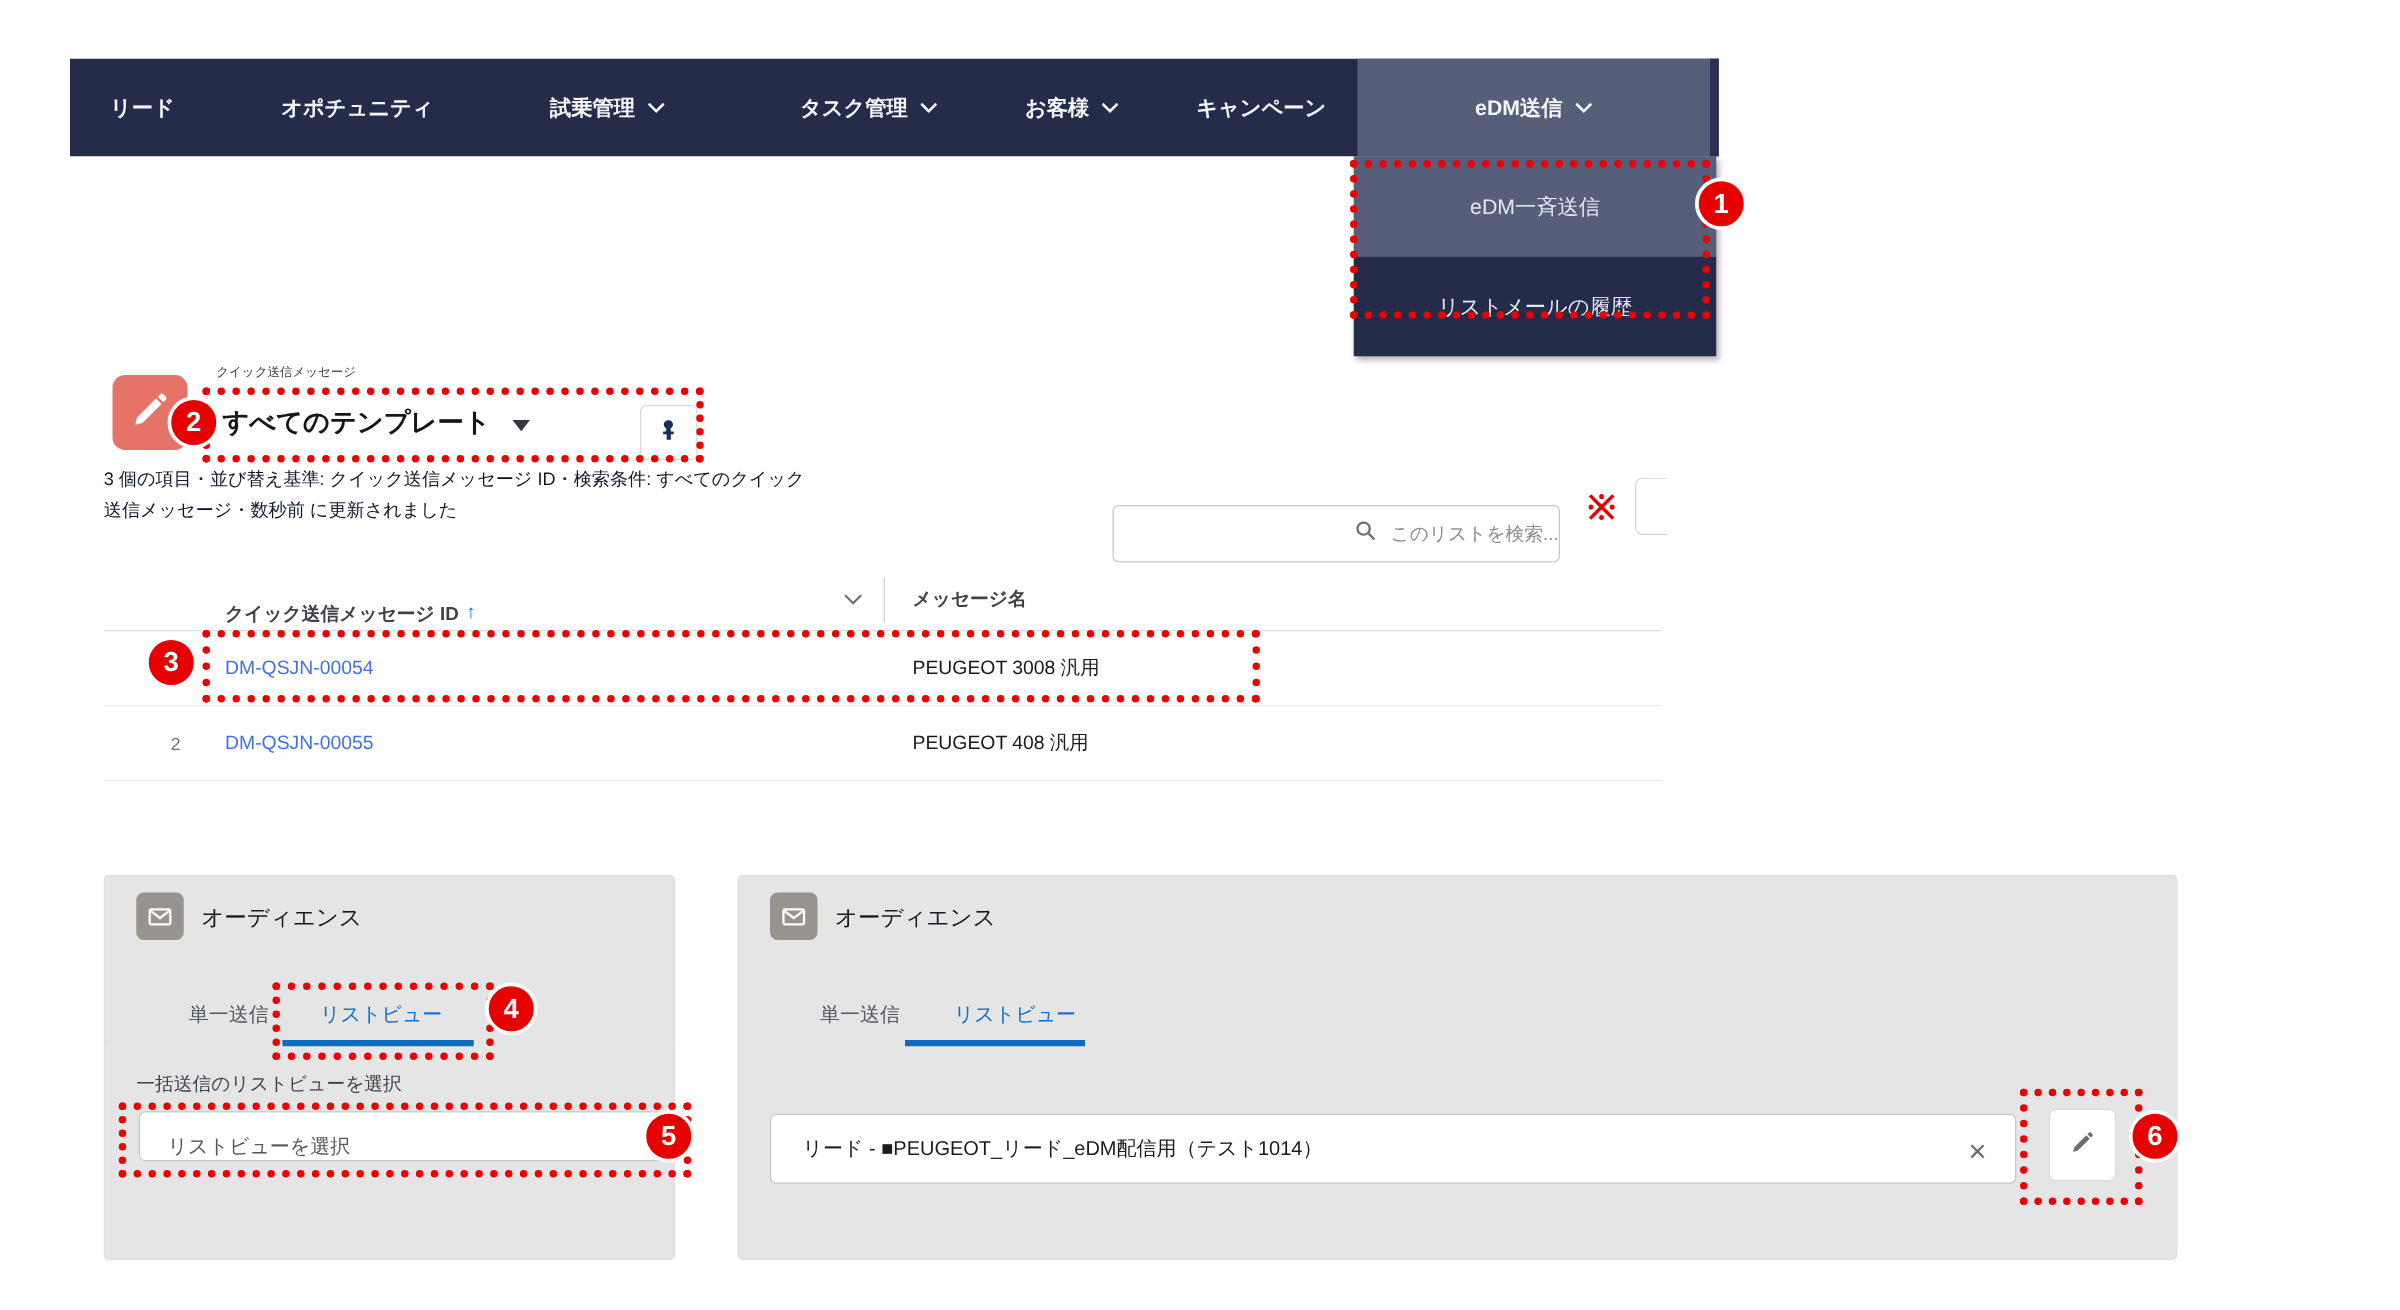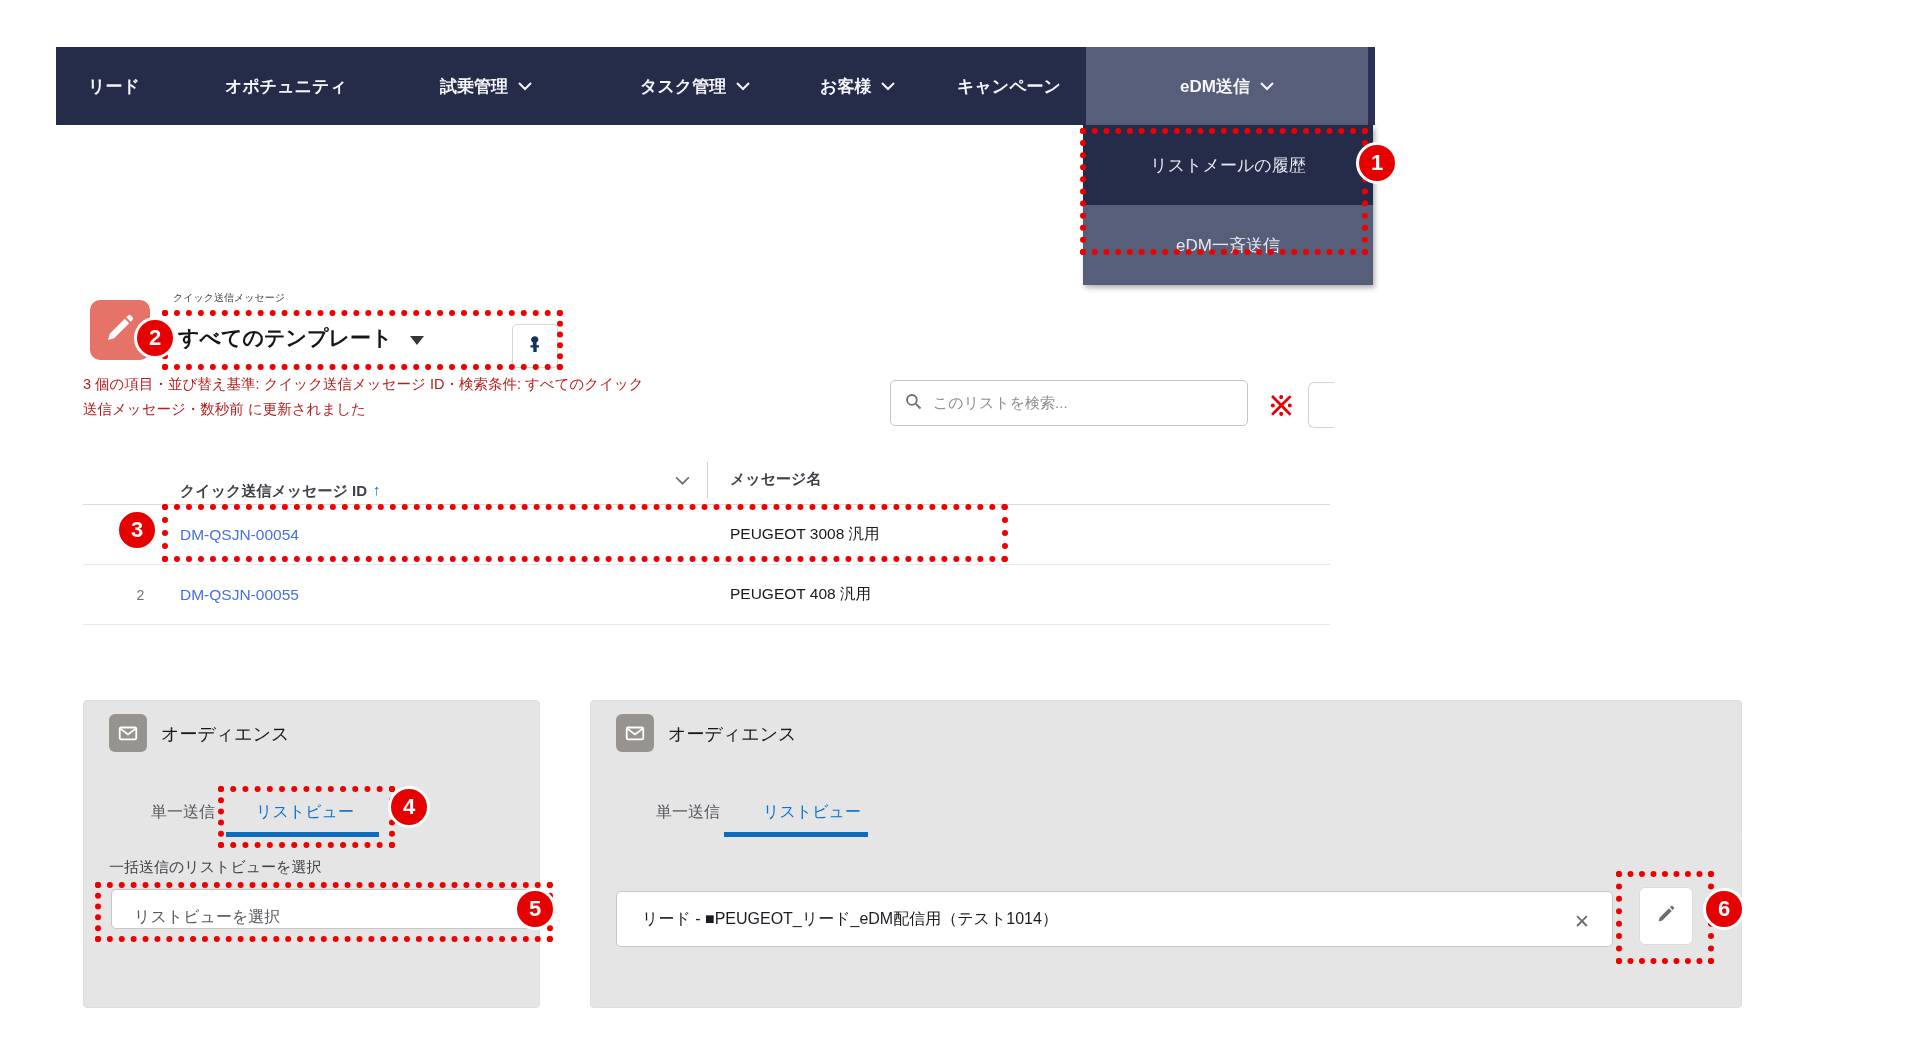--- a/index.html
+++ b/index.html
@@ -29,26 +29,26 @@
   .obj-icon { left:90px; top:300px; width:60px; height:60px; border-radius:10px;
     background:#e57368; display:flex; align-items:center; justify-content:center; }
   .entity-label { left:173px; top:291px; font-size:10px; color:#3e4147; }
   .view-row { left:178px; top:324px; display:flex; align-items:center; gap:18px; }
   .view-name { font-size:21px; font-weight:700; color:#14161a; cursor:pointer; }
   .tri-down { width:0; height:0; border-left:7px solid transparent;
     border-right:7px solid transparent; border-top:9px solid #33363c; margin-top:4px; }
   .pin-btn { left:512px; top:324px; width:46px; height:44px; background:#fff;
     border:1px solid #d8d8d8; border-radius:5px; display:flex; align-items:center;
     justify-content:center; cursor:pointer; }
-  .summary { left:83px; top:372px; font-size:14.5px; color:#b91c1c; line-height:25px; }
-
-  
-  .search-box { left:890px; top:380px; width:358px; height:46px; background:#fff;
+  .summary { left:83px; top:372px; font-size:14.5px; color:#0f172a; line-height:25px; }
+
+  
+  .search-box { left:890px; top:404px; width:358px; height:46px; background:#fff;
     border:1px solid #c9c7c5; border-radius:5px; display:flex; align-items:center;
-    padding-left:14px; gap:11px; cursor:text; }
+    padding-left:14px; gap:11px; cursor:text;justify-content:flex-end; }
   .search-ph { font-size:15px; color:#8b8d91; }
   .note-mark { left:1270px; top:386px; font-size:27px; font-weight:700; color:#e60000; }
   .btn-fragment { left:1308px; top:382px; width:26px; height:46px; background:#fff;
     border:1px solid #d4d4d4; border-right:none; border-radius:6px 0 0 6px; }
 
   
   .thead { left:83px; top:455px; width:1247px; height:50px; border-bottom:1px solid #dcdcdc; }
   .th1 { position:absolute; left:97px; top:12px; height:100%; display:flex; align-items:center;
     gap:6px; font-size:15px; font-weight:700; color:#3e4147; cursor:pointer; }
   .sort-arrow { color:#0070d2; font-size:15px; font-weight:700; position:relative; top:-2px; }
@@ -137,25 +137,25 @@
     <span>eDM送信</span>
     <span class="nav-caret">
         <svg width="14" height="9" viewBox="0 0 14 9">
           <path d="M1 1l6 6 6-6" fill="none" stroke="#f4f6fa" stroke-width="2"></path>
         </svg>
       </span>
   </div>
 </div>
 
 <div class="abs dropdown">
+  <div class="dd-item hl">
+      <span>eDM一斉送信</span>
+    </div>
   <div class="dd-item dk">
       <span>リストメールの履歴</span>
-    </div>
-  <div class="dd-item hl">
-      <span>eDM一斉送信</span>
     </div>
 </div>
 
 <div class="abs obj-icon">
   <span>
     <svg width="32" height="32" viewBox="0 0 24 24">
         <path d="M3 21l1.3-4.6L15.6 5.1l3.3 3.3L7.6 19.7 3 21zM16.7 4l1.5-1.5c.5-.5 1.2-.5 1.7 0l1.6 1.6c.5.5.5 1.2 0 1.7L20 7.3 16.7 4z" fill="#ffffff"></path>
       </svg>
   </span>
 </div>

